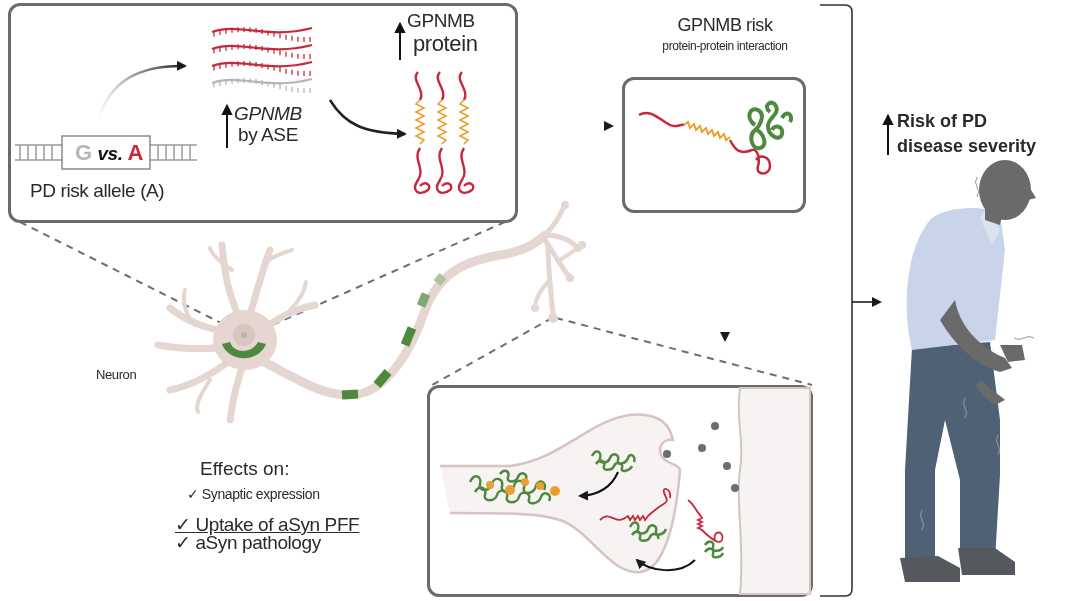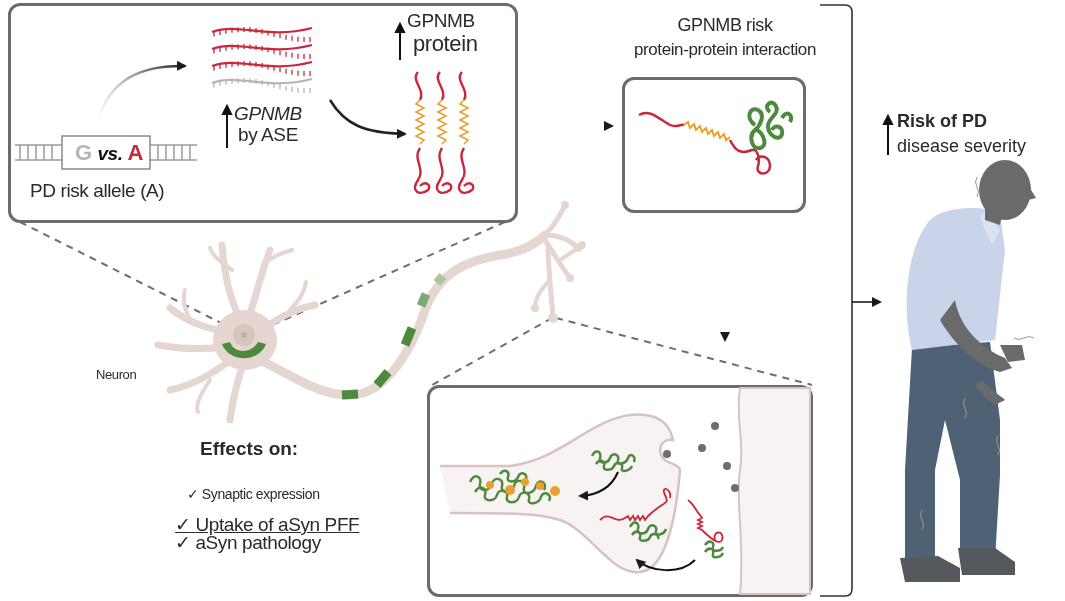--- a/index.html
+++ b/index.html
@@ -260,21 +260,21 @@
   <span style="color:#111; font-style:italic; font-size:19px;">vs.</span>
   <span style="color:#c8283c;">A</span>
 </div>
 <div class="txt cond" style="left:30px; top:180px; font-size:19px;">PD risk allele (A)</div>
 <div class="txt cond" style="left:234px; top:103px; font-size:19px; font-style:italic;">GPNMB</div>
 <div class="txt cond" style="left:238px; top:124px; font-size:19px;">by ASE</div>
 <div class="txt cond" style="left:407px; top:10px; font-size:19px;">GPNMB</div>
 <div class="txt cond" style="left:413px; top:31px; font-size:22px;">protein</div>
 
 <div class="txt cond" style="left:640px; top:15px; font-size:18px; width:170px; text-align:center;">GPNMB risk</div>
-<div class="txt cond" style="left:595px; top:40px; font-size:17px; width:260px; text-align:center;">protein-protein interaction</div>
+<div class="txt cond" style="left:595px; top:40px; font-size:12px; width:260px; text-align:center;">protein-protein interaction</div>
 <div class="panel" style="left:622px; top:77px; width:184px; height:136px;"></div>
 <svg class="layer" width="1065" height="601" viewBox="0 0 1065 601" style="pointer-events:none;">
   <path d="M639,115 C650,108 660,120 670,125 C676,128 680,124 684,125" fill="none" stroke="#c8283c" stroke-width="2.5"></path>
   <path d="M684,125 l4,-3 l2,6 l4,-4 l2,6 l4,-4 l2,6 l4,-4 l2,6 l4,-4 l2,6 l4,-4 l2,6 l4,-4 l2,6 l4,-3" fill="none" stroke="#e8a030" stroke-width="2"></path>
   <path d="M730,140 C735,150 740,155 752,150 C758,148 760,160 758,166 C755,176 770,176 770,166 C770,156 760,154 756,160" fill="none" stroke="#c8283c" stroke-width="2.5"></path>
   <g fill="none" stroke="#4e8a3e" stroke-width="4">
     <path d="M755,125 C745,118 750,106 758,110 C766,114 760,126 755,130 C748,136 752,150 760,148 C768,146 764,134 757,130"></path>
     <path d="M770,112 C762,106 772,98 776,106 C780,114 768,118 768,126 C768,136 780,142 782,134 C784,126 774,124 772,130"></path>
     <path d="M782,118 C786,110 794,114 790,122"></path>
   </g>
@@ -320,30 +320,30 @@
   </g>
 
   <path d="M600,520 C610,510 615,525 625,518 l3,-2 l2,4 l3,-4 l2,4 l3,-4 l2,4 l3,-4 l2,4 l3,-4 C665,500 670,505 665,495 C660,485 672,488 670,498" fill="none" stroke="#c8283c" stroke-width="1.8"></path>
   <path d="M688,500 C695,505 695,510 700,515 l2,3 l-4,2 l4,2 l-4,2 l4,2 l-4,2 l4,2 C712,540 720,545 722,540 C725,530 712,530 715,540" fill="none" stroke="#c8283c" stroke-width="1.8"></path>
   <path d="M705,545 c4,-6 10,-3 8,2 c-2,5 8,5 10,0 M705,552 c4,-6 10,-3 8,2 c-2,5 8,4 10,-1" fill="none" stroke="#4e8a3e" stroke-width="2.5"></path>
 
   <path d="M618,472 C612,486 600,495 580,496" fill="none" stroke="#111" stroke-width="2" marker-end="url(#ah)"></path>
   <path d="M695,560 C680,575 650,572 637,560" fill="none" stroke="#111" stroke-width="2" marker-end="url(#ah)"></path>
 </svg>
 
-<div class="txt" style="left:200px; top:438px; font-size:19px; font-weight:bold;">Effects on:</div>
+<div class="txt" style="left:200px; top:458px; font-size:19px; font-weight:normal;">Effects on:</div>
 <div>
   <div class="txt cond" style="left:175px; top:486px; font-size:14px;margin-left:12px;">
     <span>✓</span>
     <span>Synaptic expression</span>
   </div>
   <div class="txt cond" style="left:175px; top:514px; font-size:19px;text-decoration:underline;">
     <span>✓</span>
     <span>Uptake of aSyn PFF</span>
   </div>
   <div class="txt cond" style="left:175px; top:532px; font-size:19px;">
     <span>✓</span>
     <span>aSyn pathology</span>
   </div>
 </div>
 
 <div class="txt" style="left:897px; top:111px; font-size:18px; font-weight:bold;">Risk of PD</div>
-<div class="txt" style="left:897px; top:136px; font-size:18px; font-weight:normal;">disease severity</div>
+<div class="txt" style="left:897px; top:136px; font-size:18px; font-weight:bold;">disease severity</div>
 
 </body></html>

